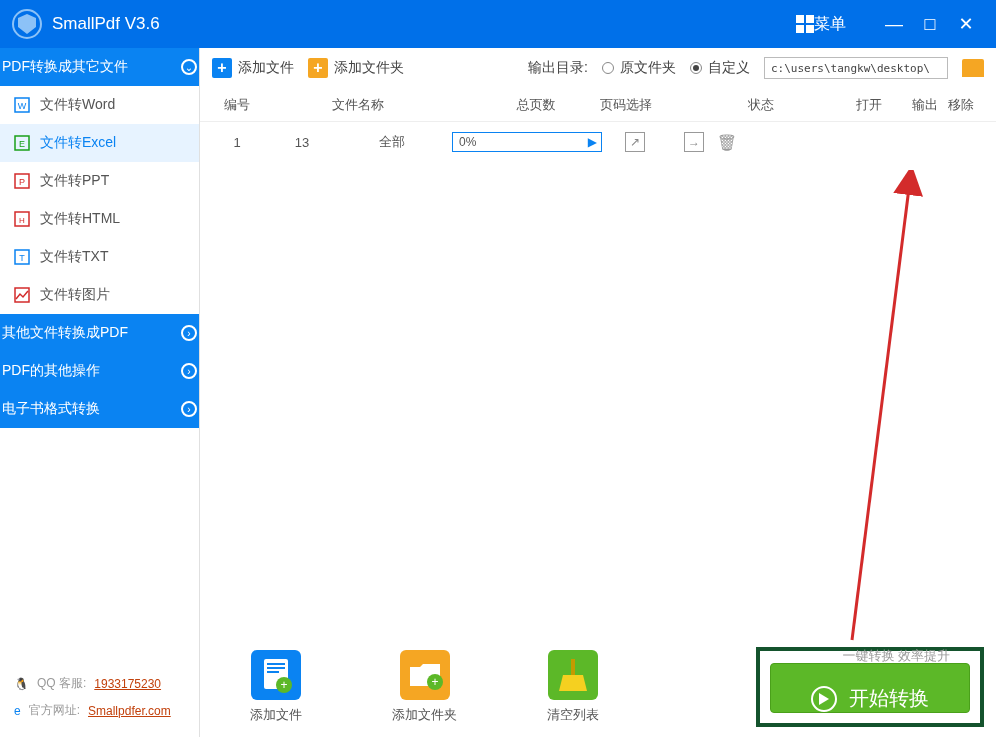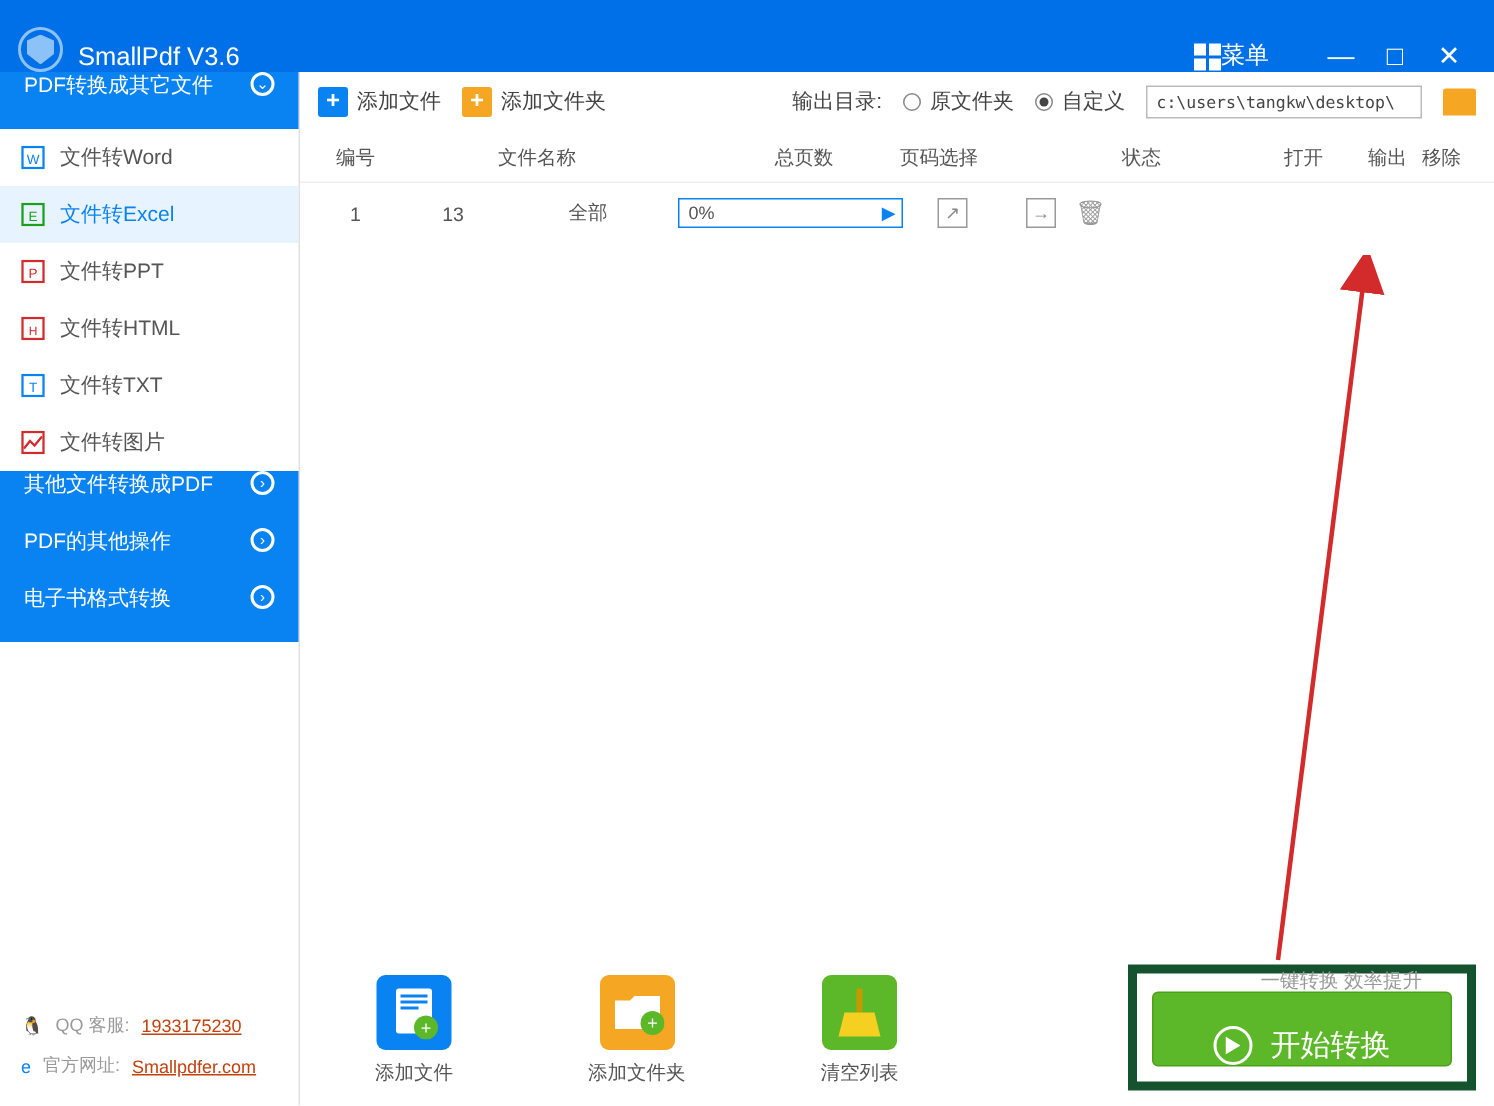--- a/index.html
+++ b/index.html
@@ -1,30 +1,30 @@
 <!DOCTYPE html>
 <html><head>
 <meta charset="utf-8">
 <style>
 * { margin: 0; padding: 0; box-sizing: border-box; font-family: "Microsoft YaHei", sans-serif; }
 body { width: 996px; height: 737px; background: #fff; overflow: hidden; }
 
-.titlebar { height: 48px; background: #0070e9; display: flex; align-items: flex-end; padding: 0 12px; color: #fff; }
+.titlebar { height: 48px; background: #0070e9; display: flex; align-items: center; padding: 0 12px; color: #fff; }
 .titlebar .logo { width: 30px; height: 30px; border: 2px solid #8cc2f7; border-radius: 50%; display: flex; align-items: center; justify-content: center; margin-right: 10px; }
 .titlebar .logo-inner { width: 18px; height: 20px; background: #8cc2f7; clip-path: polygon(50% 0, 100% 20%, 100% 65%, 50% 100%, 0 65%, 0 20%); position: relative; }
 .titlebar .title { font-size: 17px; flex: 1; }
 .titlebar .menu-btn { display: flex; align-items: center; gap: 0; font-size: 16px; margin-right: 30px; cursor: pointer; }
 .grid-icon { display: grid; grid-template-columns: 8px 8px; grid-template-rows: 8px 8px; gap: 2px; }
 .grid-icon span { background: #fff; }
 .win-ctrl { width: 36px; text-align: center; font-size: 18px; cursor: pointer; color:#fff; }
 
 .container { display: flex; height: calc(100% - 48px); }
 
 .sidebar { width: 200px; background: #fff; border-right: 1px solid #e0e0e0; display: flex; flex-direction: column; }
-.side-cat { height: 38px; display: flex; padding: 0 16px; font-size: 14px; color: #fff; background: #0a83f2; cursor: pointer; justify-content: space-between; }
+.side-cat { height: 38px; display: flex; align-items: center; padding: 0 2px; font-size: 14px; color: #fff; background: #0a83f2; cursor: pointer; justify-content: space-between; }
 .side-item { height: 38px; display: flex; align-items: center; padding: 0 14px; font-size: 14px; color: #555; cursor: pointer; gap: 10px; }
 .side-item.active { background: #e7f3ff; color: #0a83f2; }
 .side-icon { width: 16px; height: 16px; display: inline-flex; align-items: center; justify-content: center; }
 .chev { width: 16px; height: 16px; border: 2px solid #fff; border-radius: 50%; display: flex; align-items: center; justify-content: center; font-size: 10px; }
 .side-footer { margin-top: auto; padding: 10px 14px 18px; font-size: 12px; color: #999; }
 .side-footer a { color: #c2410c; text-decoration: underline; }
 .footer-row { display: flex; align-items: center; gap: 8px; margin-top: 10px; }
 
 .main { flex: 1; display: flex; flex-direction: column; background: #fff; }
 .toolbar { height: 40px; display: flex; align-items: center; padding: 0 12px; gap: 14px; font-size: 14px; color: #444; border-bottom: 0; }
@@ -57,21 +57,21 @@
 .trash { color: #999; cursor: pointer; font-size: 16px; }
 
 .arrow-annot { position: absolute; left: 822px; top: 170px; pointer-events: none; }
 
 .bottombar { height: 100px; display: flex; align-items: center; padding: 0 20px; gap: 90px; border-top: 0; margin-top: auto; position: relative; }
 .bot-item { display: flex; flex-direction: column; align-items: center; gap: 6px; font-size: 13px; color: #555; cursor: pointer; }
 .bot-ico { width: 50px; height: 50px; border-radius: 6px; display: flex; align-items: center; justify-content: center; position: relative; }
 .bot-ico.blue { background: #0a83f2; }
 .bot-ico.orange { background: #f5a623; }
 .bot-ico.green { background: #5cb828; }
-.start-box { position: absolute; right: 12px; bottom: 10px; border: 6px solid #14532d; padding: 12px 10px 10px; }
+.start-box { position: absolute; right: 12px; bottom: 10px; border: 4px solid #14532d; padding: 12px 10px 10px; }
 .start-hint { position: absolute; right: 30px; top: -4px; font-size: 13px; color: #999; }
 .start-btn { width: 200px; height: 50px; background: #5cb828; border: 1px solid #4aa01a; border-radius: 4px; color: #fff; font-size: 20px; display: flex; align-items: flex-end; justify-content: center; gap: 12px; cursor: pointer; }
 .play-circle { width: 26px; height: 26px; border: 2px solid #fff; border-radius: 50%; display: flex; align-items: center; justify-content: center; }
 </style>
 </head>
 <body>
 
 <div class="titlebar">
   <div class="logo">
       <div class="logo-inner"></div>

